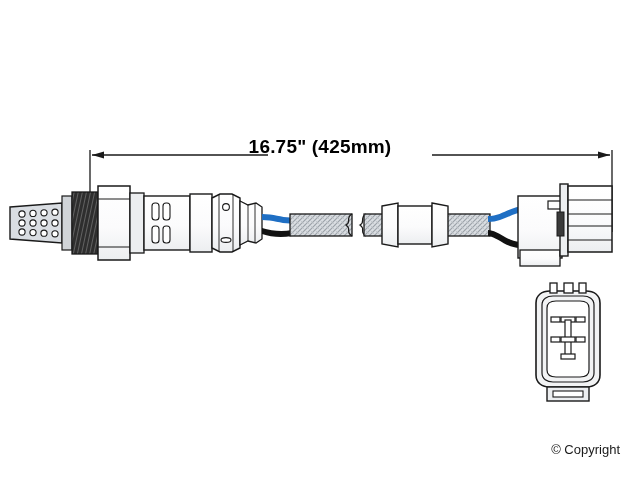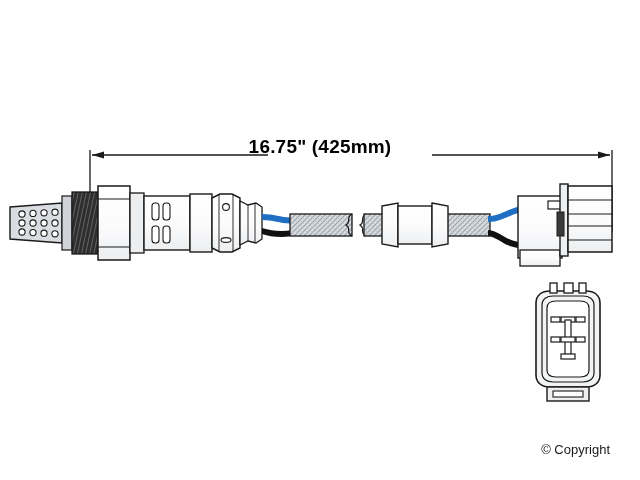--- a/index.html
+++ b/index.html
@@ -29,21 +29,21 @@
     text-align: center;
     font-family: "Liberation Sans", sans-serif;
     font-size: 19px;
     font-weight: bold;
     color: #000000;
     letter-spacing: 0.2px;
     white-space: nowrap;
   }
   .copyright-text {
     position: absolute;
-    left: 444px;
+    left: 454px;
     top: 442px;
     width: 166px;
     text-align: right;
     font-family: "Liberation Sans", sans-serif;
     font-size: 13px;
     color: #1a1a1a;
     white-space: nowrap;
   }
 </style>
 </head>

